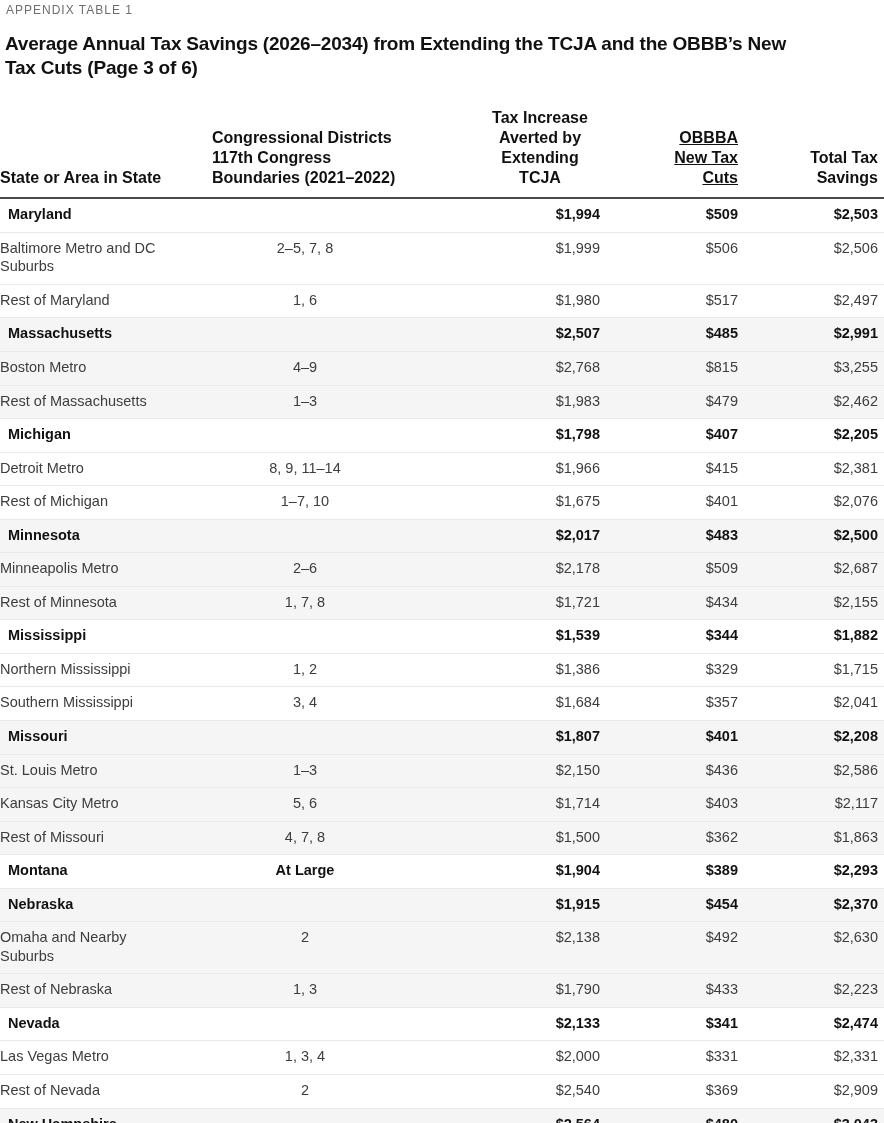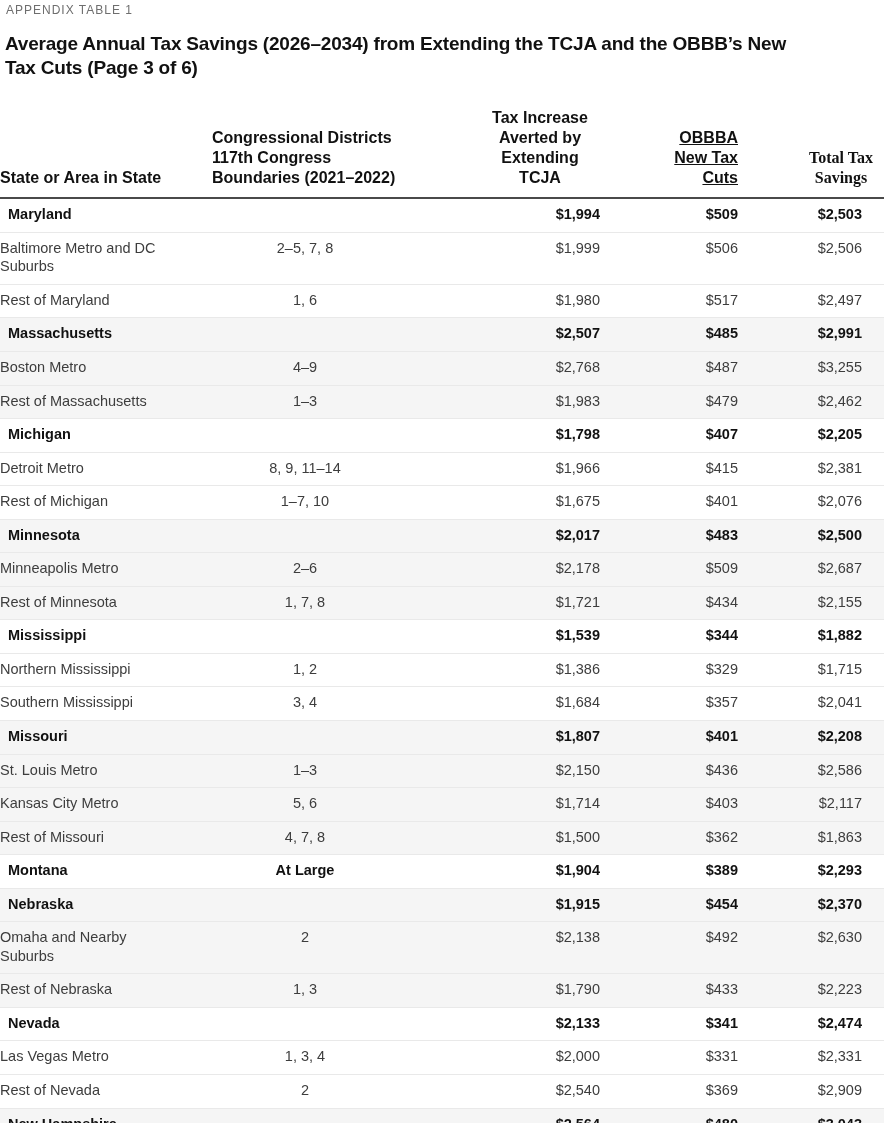--- a/index.html
+++ b/index.html
@@ -53,36 +53,36 @@
     line-height: 1.25;
   }
   thead th.left  { text-align: left; }
   thead th.right { text-align: right; }
   thead th .hwrap { display: inline-block; }
   th.col-area     { }
   th.col-dist .hwrap { max-width: 192px; text-align: left; }
   th.col-averted .hwrap { max-width: 120px; text-align: center; }
   th.col-obbba  .hwrap { max-width: 94px;  text-align: right; text-decoration: underline; }
   th.col-total  { padding-right: 6px; }
-  th.col-total .hwrap { max-width: 74px;  text-align: center; font-family: Liberation Serif, serif; }
+  th.col-total .hwrap { max-width: 74px;  text-align: right; }
 
   tbody td {
     font-size: 14.5px;
     line-height: 1.28;
     vertical-align: top;
     padding: 6px 0 8px 0;
     border-top: 1px solid var(--divider, #e9e9e9);
   }
   tbody tr.shaded { background: var(--stripe, #f5f5f5); }
   tbody tr:first-child td { border-top: none; }
 
   td.area  { text-align: left; }
   td.dist  { text-align: center; margin-left: 40px; }
   td.num   { text-align: right; }
-  td.total { padding-right: 22px; margin-top: 40px; }
+  td.total { padding-right: 6px; margin-top: 40px; }
 
   tr.state-row td { font-weight: bold; color: #111111; }
   tr.state-row td.area { padding-left: 8px; }
   tr.area-row td { color: #3d3d3d; }
   td.area .alabel { display: inline-block; max-width: 168px; }
 </style>
 </head>
 <body>
 
 <div class="page">
@@ -132,21 +132,21 @@
           <td class="area">Massachusetts</td>
           <td class="dist"></td>
           <td class="num">$2,507</td>
           <td class="num">$485</td>
           <td class="num total">$2,991</td>
         </tr>
         <tr class="area-row shaded">
           <td class="area"><span class="alabel">Boston Metro</span></td>
           <td class="dist">4–9</td>
           <td class="num">$2,768</td>
-          <td class="num">$487</td>
+          <td class="num">$815</td>
           <td class="num total">$3,255</td>
         </tr>
         <tr class="area-row shaded">
           <td class="area"><span class="alabel">Rest of Massachusetts</span></td>
           <td class="dist">1–3</td>
           <td class="num">$1,983</td>
           <td class="num">$479</td>
           <td class="num total">$2,462</td>
         </tr>
         <tr class="state-row">

